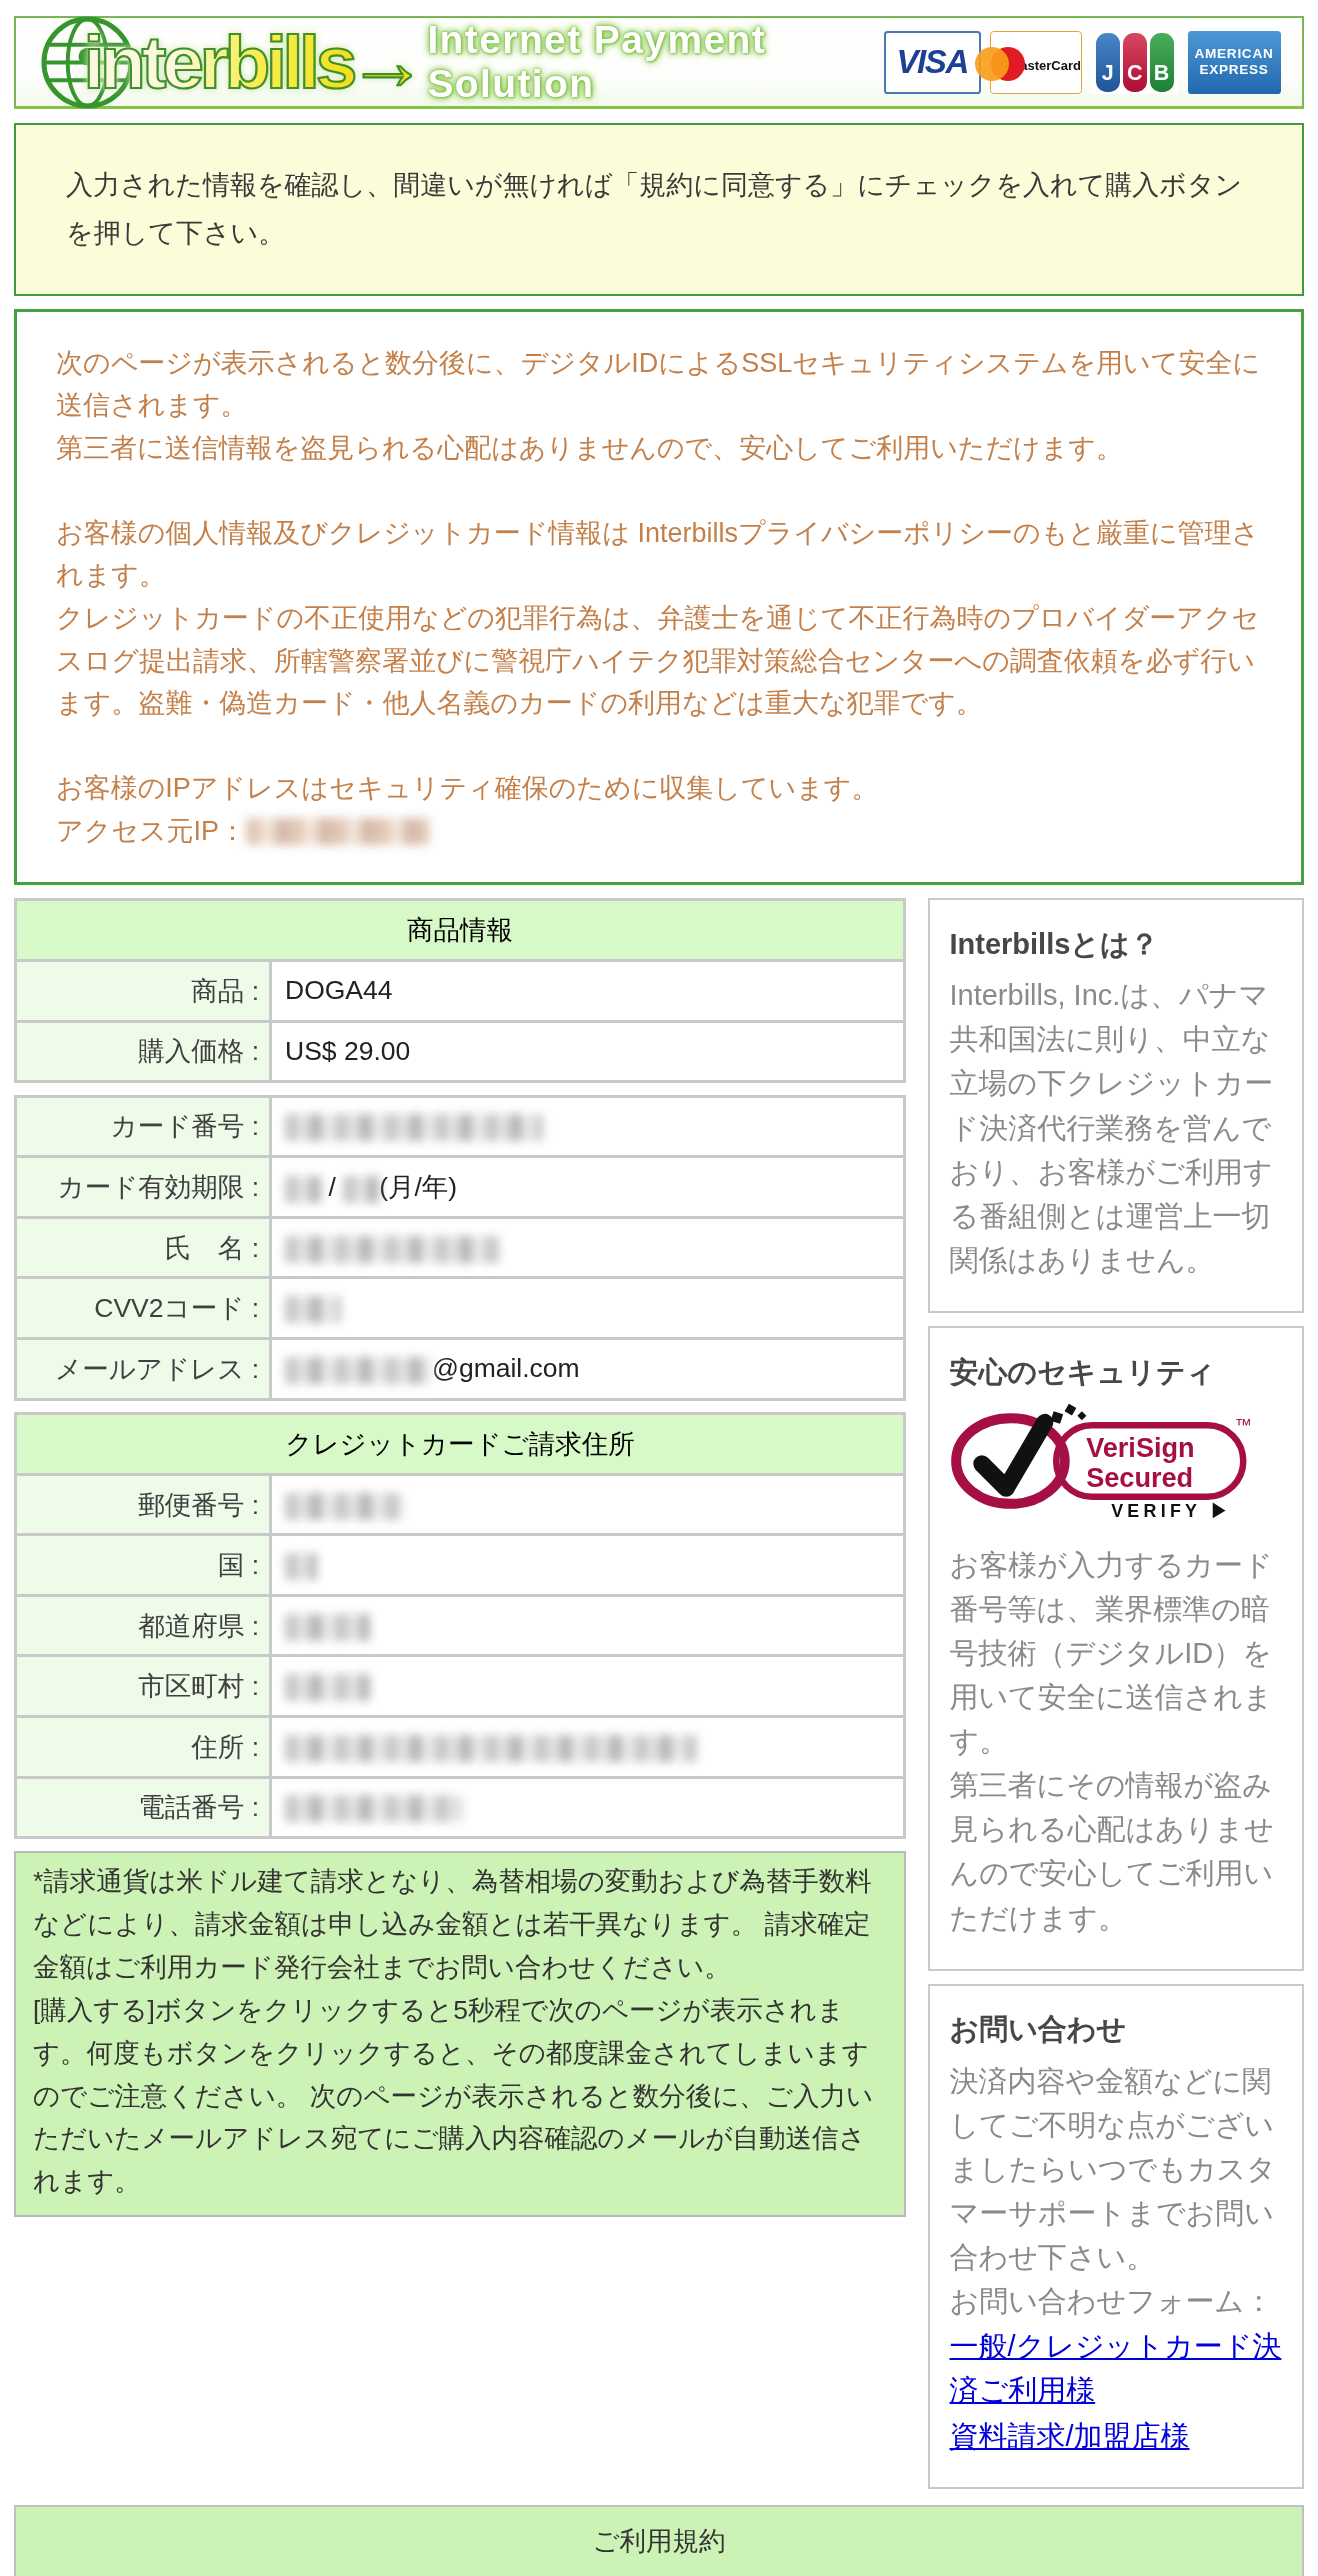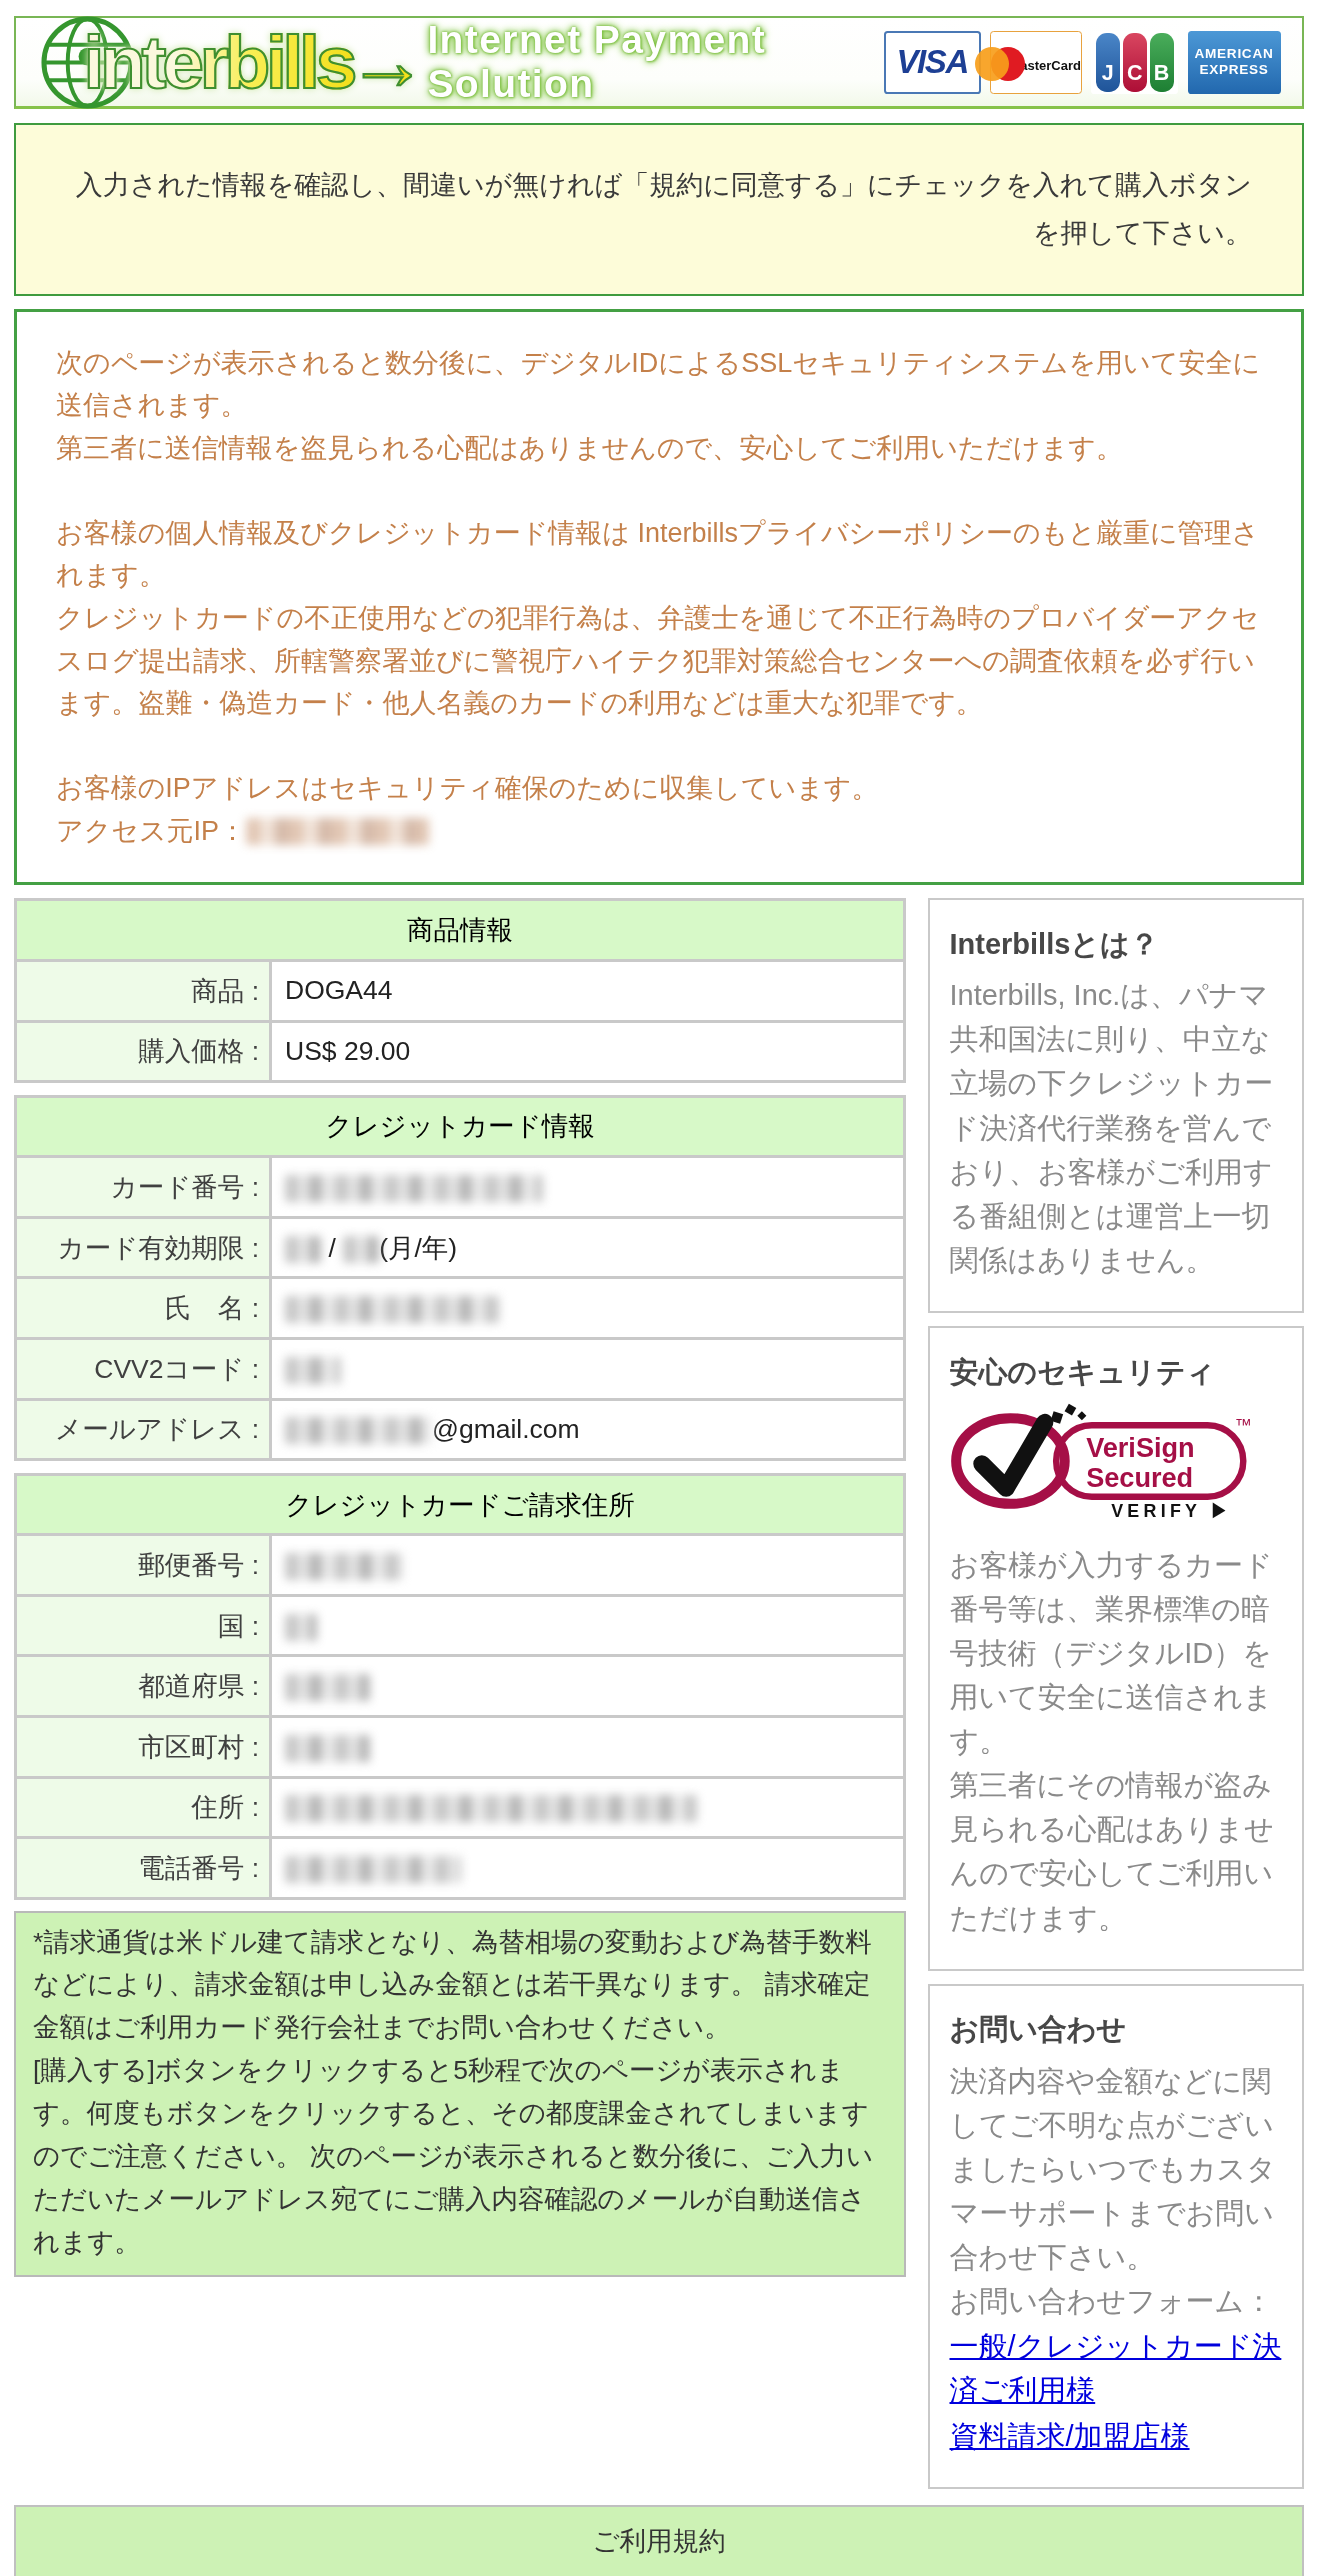--- a/index.html
+++ b/index.html
@@ -53,21 +53,21 @@
   .jcb-j { background:linear-gradient(#4a86c8,#1f5499); }
   .jcb-c { background:linear-gradient(#d94660,#ad0e36); }
   .jcb-b { background:linear-gradient(#4aad5b,#1d7f33); }
   .card-amex { width:93px; background:linear-gradient(#4c98d6,#2268ae); border:0.7px solid #1d5globe8f;
     display:flex; align-items:center; justify-content:center; text-align:center; }
   .card-amex span { color:#fff; font-weight:900; font-size:13.6px; letter-spacing:0.7px; line-height:1.15; }
 
   
   .notice {
     margin-top:14.3px; border:2.9px solid #3f9b3f; background:#fdfcd9;
-    padding:37px 50px; text-align:right; line-height:1.75; font-size:27px; color:#3a3a3a;
+    padding:37px 50px; text-align:left; line-height:1.75; font-size:27px; color:#3a3a3a;
   }
   .security {
     margin-top:13px; border:3.6px solid #44a044; background:#fff;
     padding:30px 39px; color:#c4804a; font-size:27px; line-height:1.58;
   }
   .security .gap { height:42px; }
   .ipline { display:flex; align-items:center; }
 
   .redact {
     display:inline-block; height:27px; border-radius:2.9px; vertical-align:middle;
@@ -180,23 +180,20 @@
         </tr>
         <tr>
           <td class="lbl">購入価格 :</td>
           <td class="val">US$ 29.00</td>
         </tr>
       </tbody>
         </table>
 
       <table class="info">
         <tbody>
-            <tr>
-              <th colspan="2">クレジットカード情報</th>
-            </tr>
         <tr>
           <td class="lbl">カード番号 :</td>
           <td class="val"><span class="redact" style="width:258px;"></span></td>
         </tr>
         <tr>
           <td class="lbl">カード有効期限 :</td>
           <td class="val">
             <span class="redact" style="width:36px;"></span>
             <span>/</span>
             <span class="redact" style="width:36px;"></span><span>(月/年)</span>

